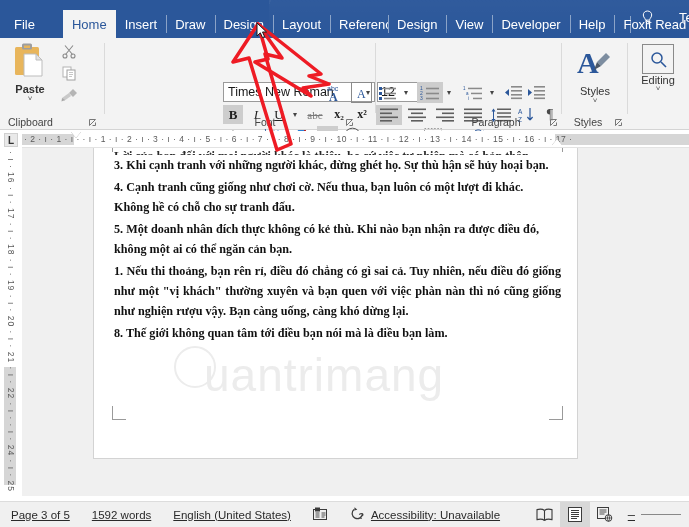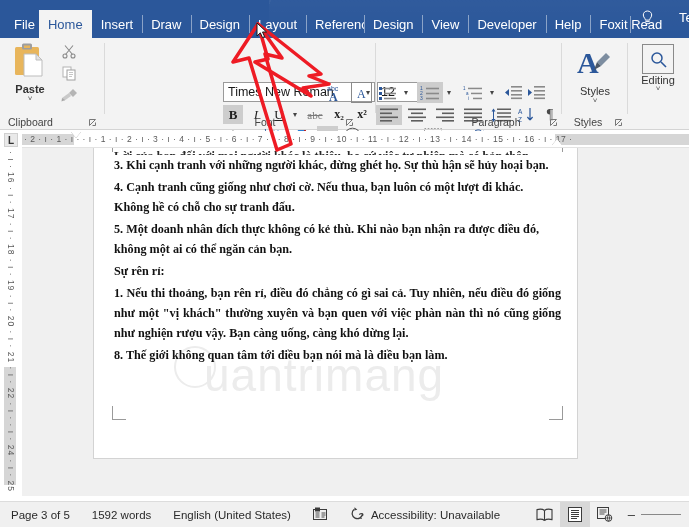--- a/index.html
+++ b/index.html
@@ -37,21 +37,21 @@
     line-height: 1;
   }
   .tab + .tab::before {
     content: ""; position: absolute; left: 0; top: 5px; bottom: 5px;
     width: 1px; background: rgba(255,255,255,.45);
   }
   .tab.active {
     background: #f3f3f3; color: #2b579a;
   }
   .tab.active::before, .tab.active + .tab::before { background: transparent; }
-  .tab.file { padding: 0 4px 0 14px; }
+  .tab.file { padding: 0 28px 0 14px; }
   .tellme {
     position: absolute; top: 10px; height: 28px;
     display: flex; align-items: flex-start; gap: 25px;
     color: #fff; font-size: 13px;
   }
   .bulb {
     display: inline-block; width: 13px; height: 16px; position: relative;
   }
   .bulb svg { display: block; }
 
@@ -195,21 +195,21 @@
     position: absolute; left: 80px; top: 198px;
     width: 42px; height: 42px; border-radius: 50%;
     border: 2px solid #ececec;
   }
 
   
   .statusbar {
     position: absolute; left: 0; bottom: 0; width: 689px; height: 26px;
     background: #f0f0f0; border-top: 1px solid #dcdcdc;
     display: flex; align-items: center;
-    font-size: 11.5px; color: #2a2a2a;
+    font-size: 11.5px; color: #2a2a2a; text-decoration: underline;
   }
   .sb-item { padding: 0 11px; display: flex; align-items: center; gap: 5px; white-space: nowrap; }
   .sb-right { margin-left: auto; display: flex; align-items: center; }
   .view-btn {
     width: 30px; height: 26px; display: flex; align-items: center; justify-content: center;
     color: #444;
   }
   .view-btn.active { background: #d8d8d8; }
   .zoomrow { display: flex; align-items: center; gap: 6px; padding: 0 8px; }
   .zoomline { width: 40px; height: 1px; background: #888; }
@@ -646,21 +646,20 @@
       <div class="mark br" style="right:14px;bottom:38px"></div>
 
       <div class="wm-face"></div>
       <div class="watermark">uantrimang</div>
 
       <div class="doctext">
         <div class="cutline">Lời của bạn đối với mọi người khác là thiệu, họ cứ việc tự nhiên mà có bản thân</div>
         <p>3. Khi cạnh tranh với những người khác, đừng ghét họ. Sự thù hận sẽ hủy hoại bạn.</p>
         <p>4. Cạnh tranh cũng giống như chơi cờ. Nếu thua, bạn luôn có một lượt đi khác. Không hề có chỗ cho sự tranh đấu.</p>
         <p>5. Một doanh nhân đích thực không có kẻ thù. Khi nào bạn nhận ra được điều đó, không một ai có thể ngăn cản bạn.</p>
-        <p>Sự rên rỉ:</p>
         <p class="just">1. Nếu thi thoảng, bạn rên rỉ, điều đó chẳng có gì sai cả. Tuy nhiên, nếu điều đó giống như một "vị khách" thường xuyên và bạn quen với việc phàn nàn thì nó cũng giống như nghiện rượu vậy. Bạn càng uống, càng khó dừng lại.</p>
         <p>8. Thế giới không quan tâm tới điều bạn nói mà là điều bạn làm.</p>
       </div>
     </div>
   </div>
 
   <div class="arrow-anno">
     <svg width="130" height="140" viewBox="0 0 130 140">
       <path d="M33 6 L8 44 L24 40 L52 132 L66 126 L40 36 L57 40 Z" fill="none" stroke="#ee1b24" stroke-width="3.5" stroke-linejoin="round"></path>
       <path d="M33 6 L96 56 L84 58 L104 66 L78 70 L86 78 L30 44 L43 41 Z" fill="none" stroke="#ee1b24" stroke-width="3.5" stroke-linejoin="round"></path>

